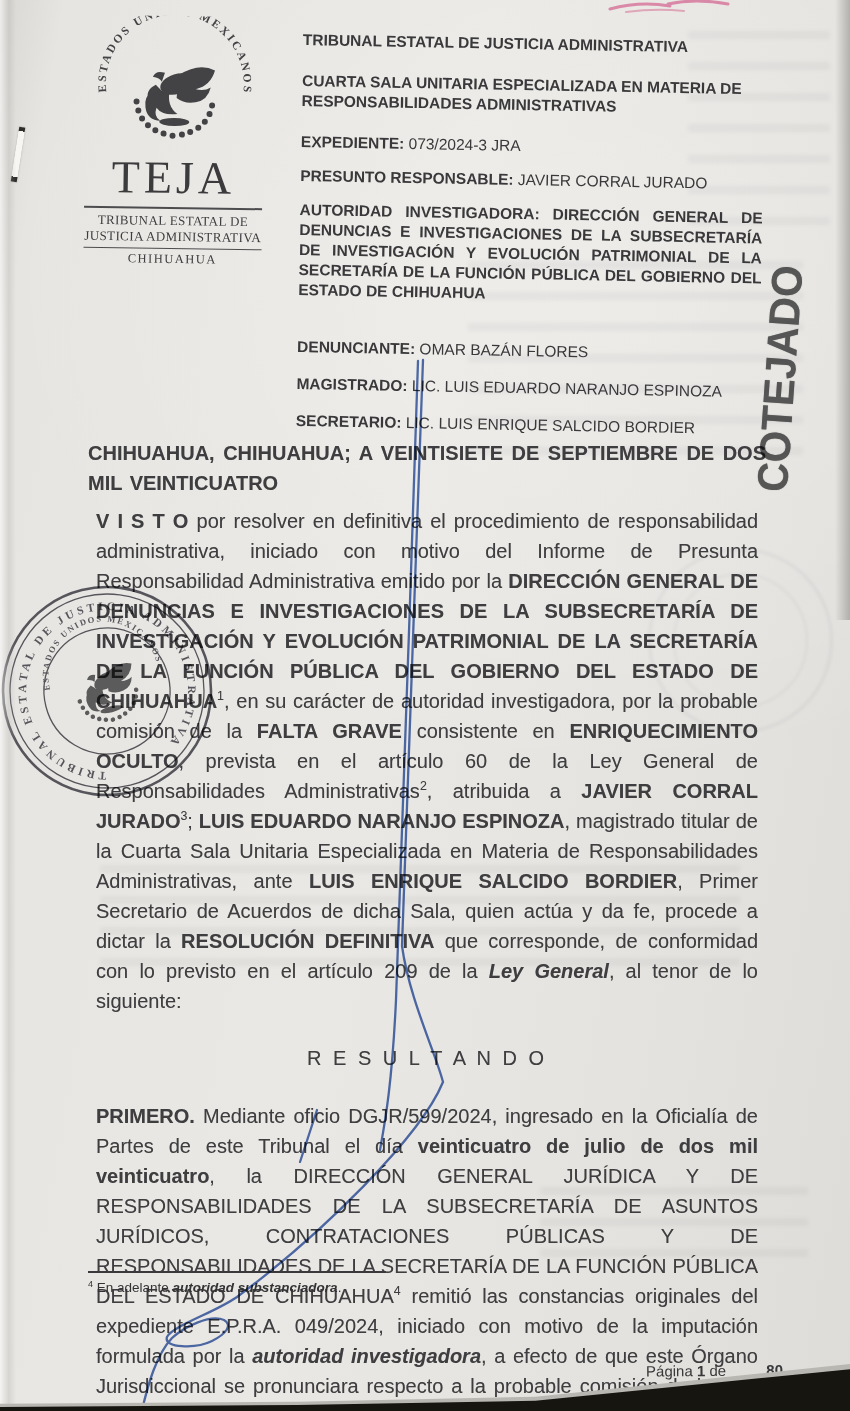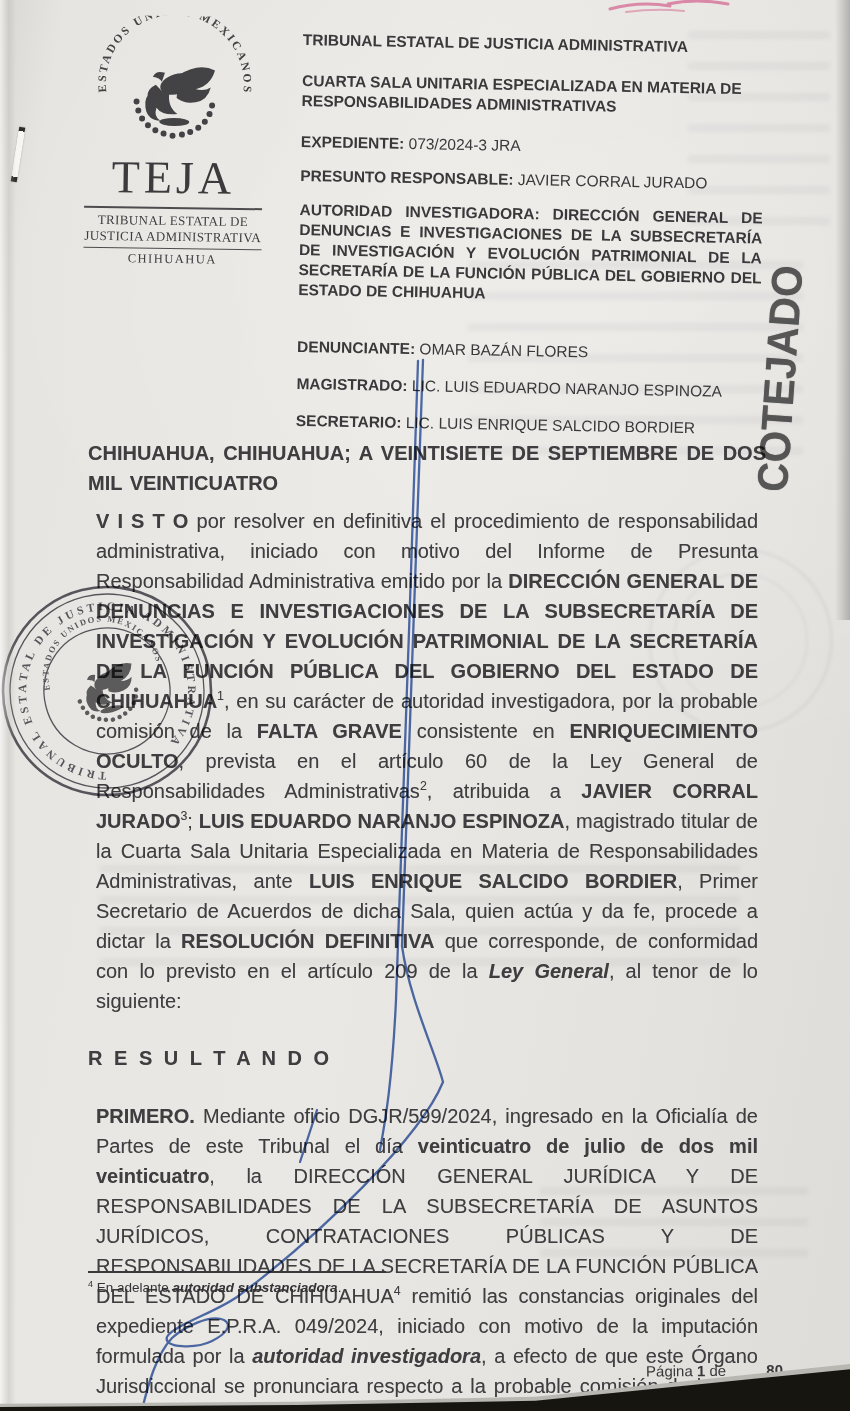--- a/index.html
+++ b/index.html
@@ -29,21 +29,21 @@
   .ch-val{font-weight:normal;}
   .ch-just{text-align:justify;}
   .mb14{margin-bottom:21px;} .mb15{margin-bottom:14px;}
   .mb38{margin-bottom:37px;} .mb18{margin-bottom:17px;}
 
   
   .doc-body{position:absolute;left:88px;top:438px;width:678px;font-size:20px;line-height:30px;
     text-align:justify;color:#3e3e40;text-shadow:0 0 .5px rgba(70,70,72,.35);}
   .dateline{font-weight:bold;margin:0 0 7px 0;word-spacing:2px;}
   .para{margin:8px;}
-  .resultando{font-weight:bold;letter-spacing:3px;margin:27px 0 28px 0;}
+  .resultando{text-align:center;font-weight:normal;letter-spacing:3px;margin:27px 0 28px 0;}
 
   
   .footnotes{position:absolute;left:88px;top:1271px;width:430px;font-size:13.5px;line-height:17.5px;color:#333335;}
   .fn-rule{border:0;border-top:2px solid #3a3a3c;width:298px;margin:0 0 6px 0;}
   .fn-line sup{font-size:9px;}
   .page-number{position:absolute;left:646px;top:1362px;font-size:15px;color:#38383a;transform:rotate(-.5deg);}
 
   
   .seal-stamp{position:absolute;left:-4px;top:580px;width:222px;height:222px;opacity:.82;
     mix-blend-mode:multiply;transform:rotate(-14deg);}

